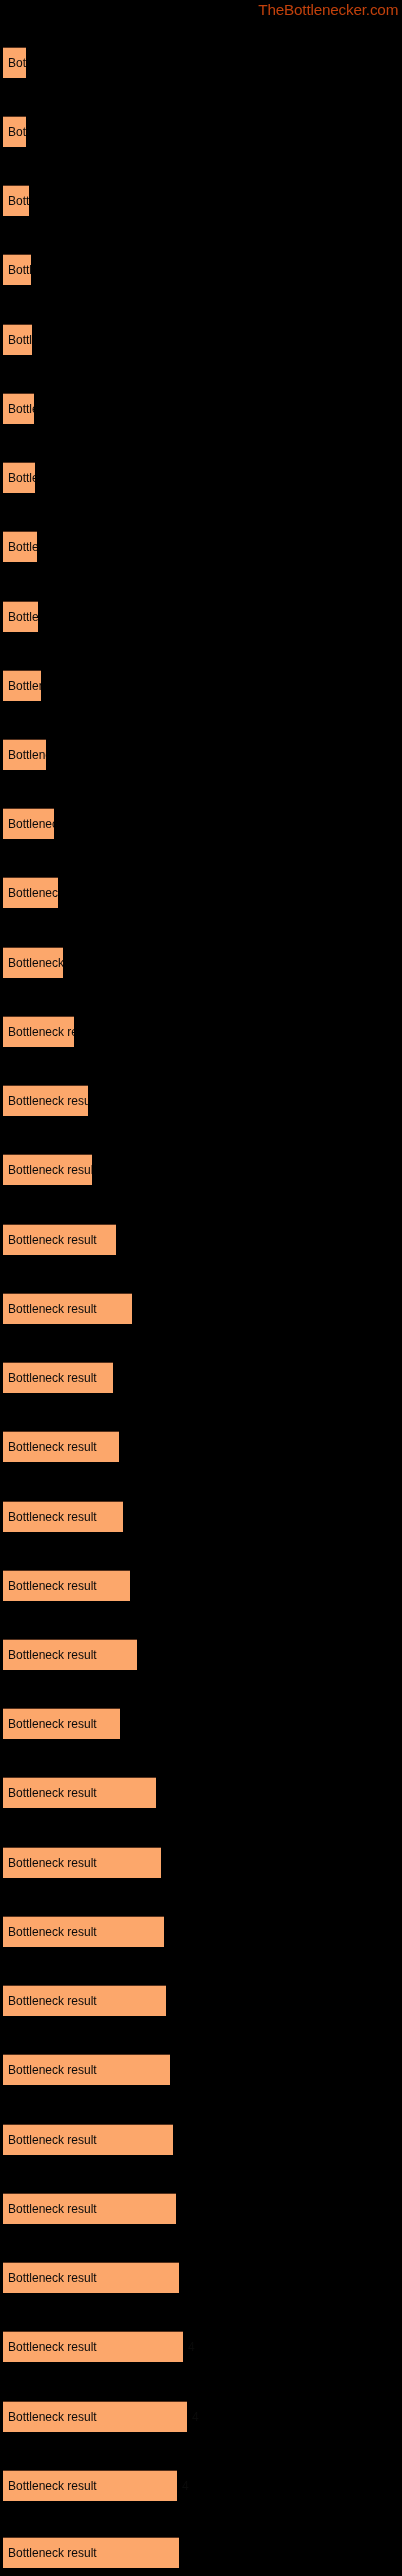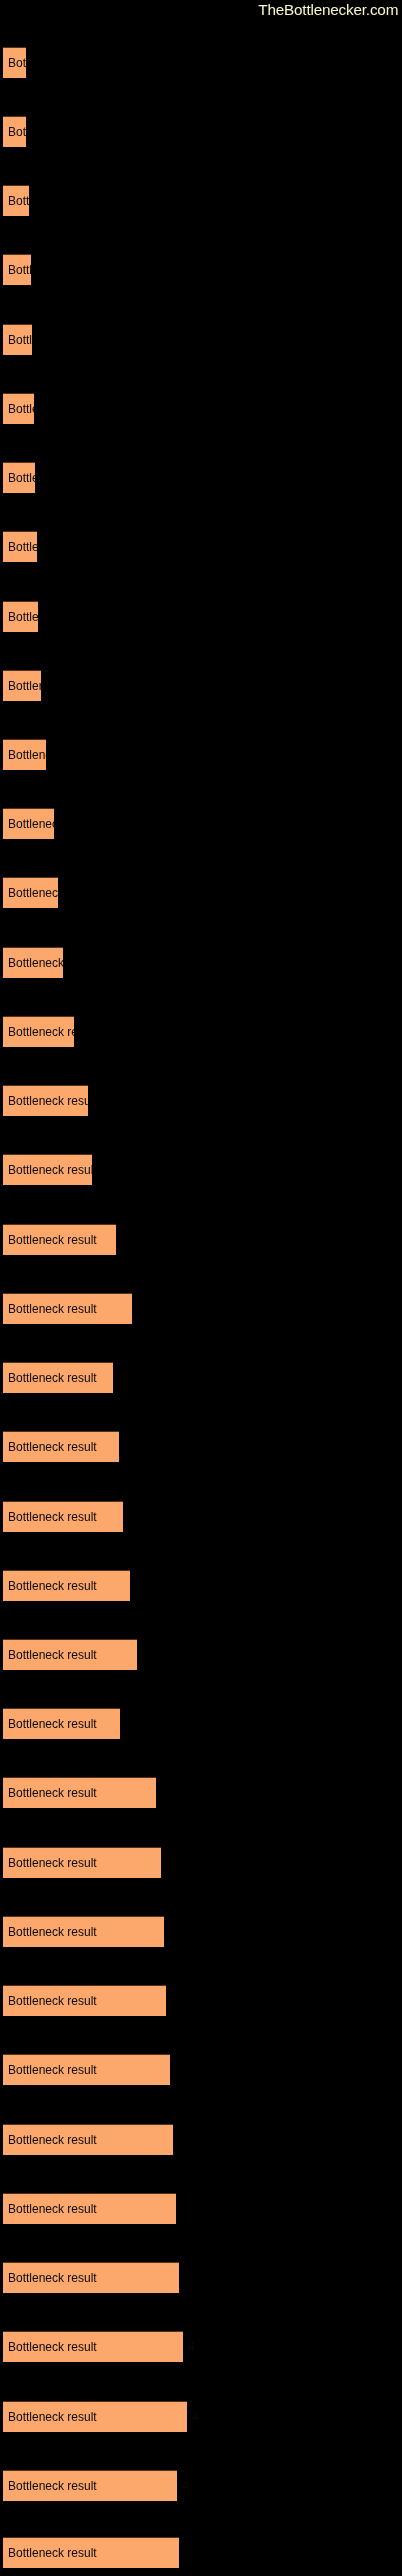--- a/index.html
+++ b/index.html
@@ -20,21 +20,21 @@
     width: 403px;
     height: 2576px;
     background: #000000;
   }
   #watermark {
     position: absolute;
     right: 4.8px;
     top: 0.8px;
     font-family: "Liberation Sans", sans-serif;
     font-size: 15.3px;
-    color: #fef9c3;
+    color: #c2410c;
     letter-spacing: -0.2px;
     white-space: nowrap;
     user-select: none;
   }
   #bars-layer {
     position: absolute;
     left: 0; top: 0;
     width: 403px;
     height: 2576px;
   }

